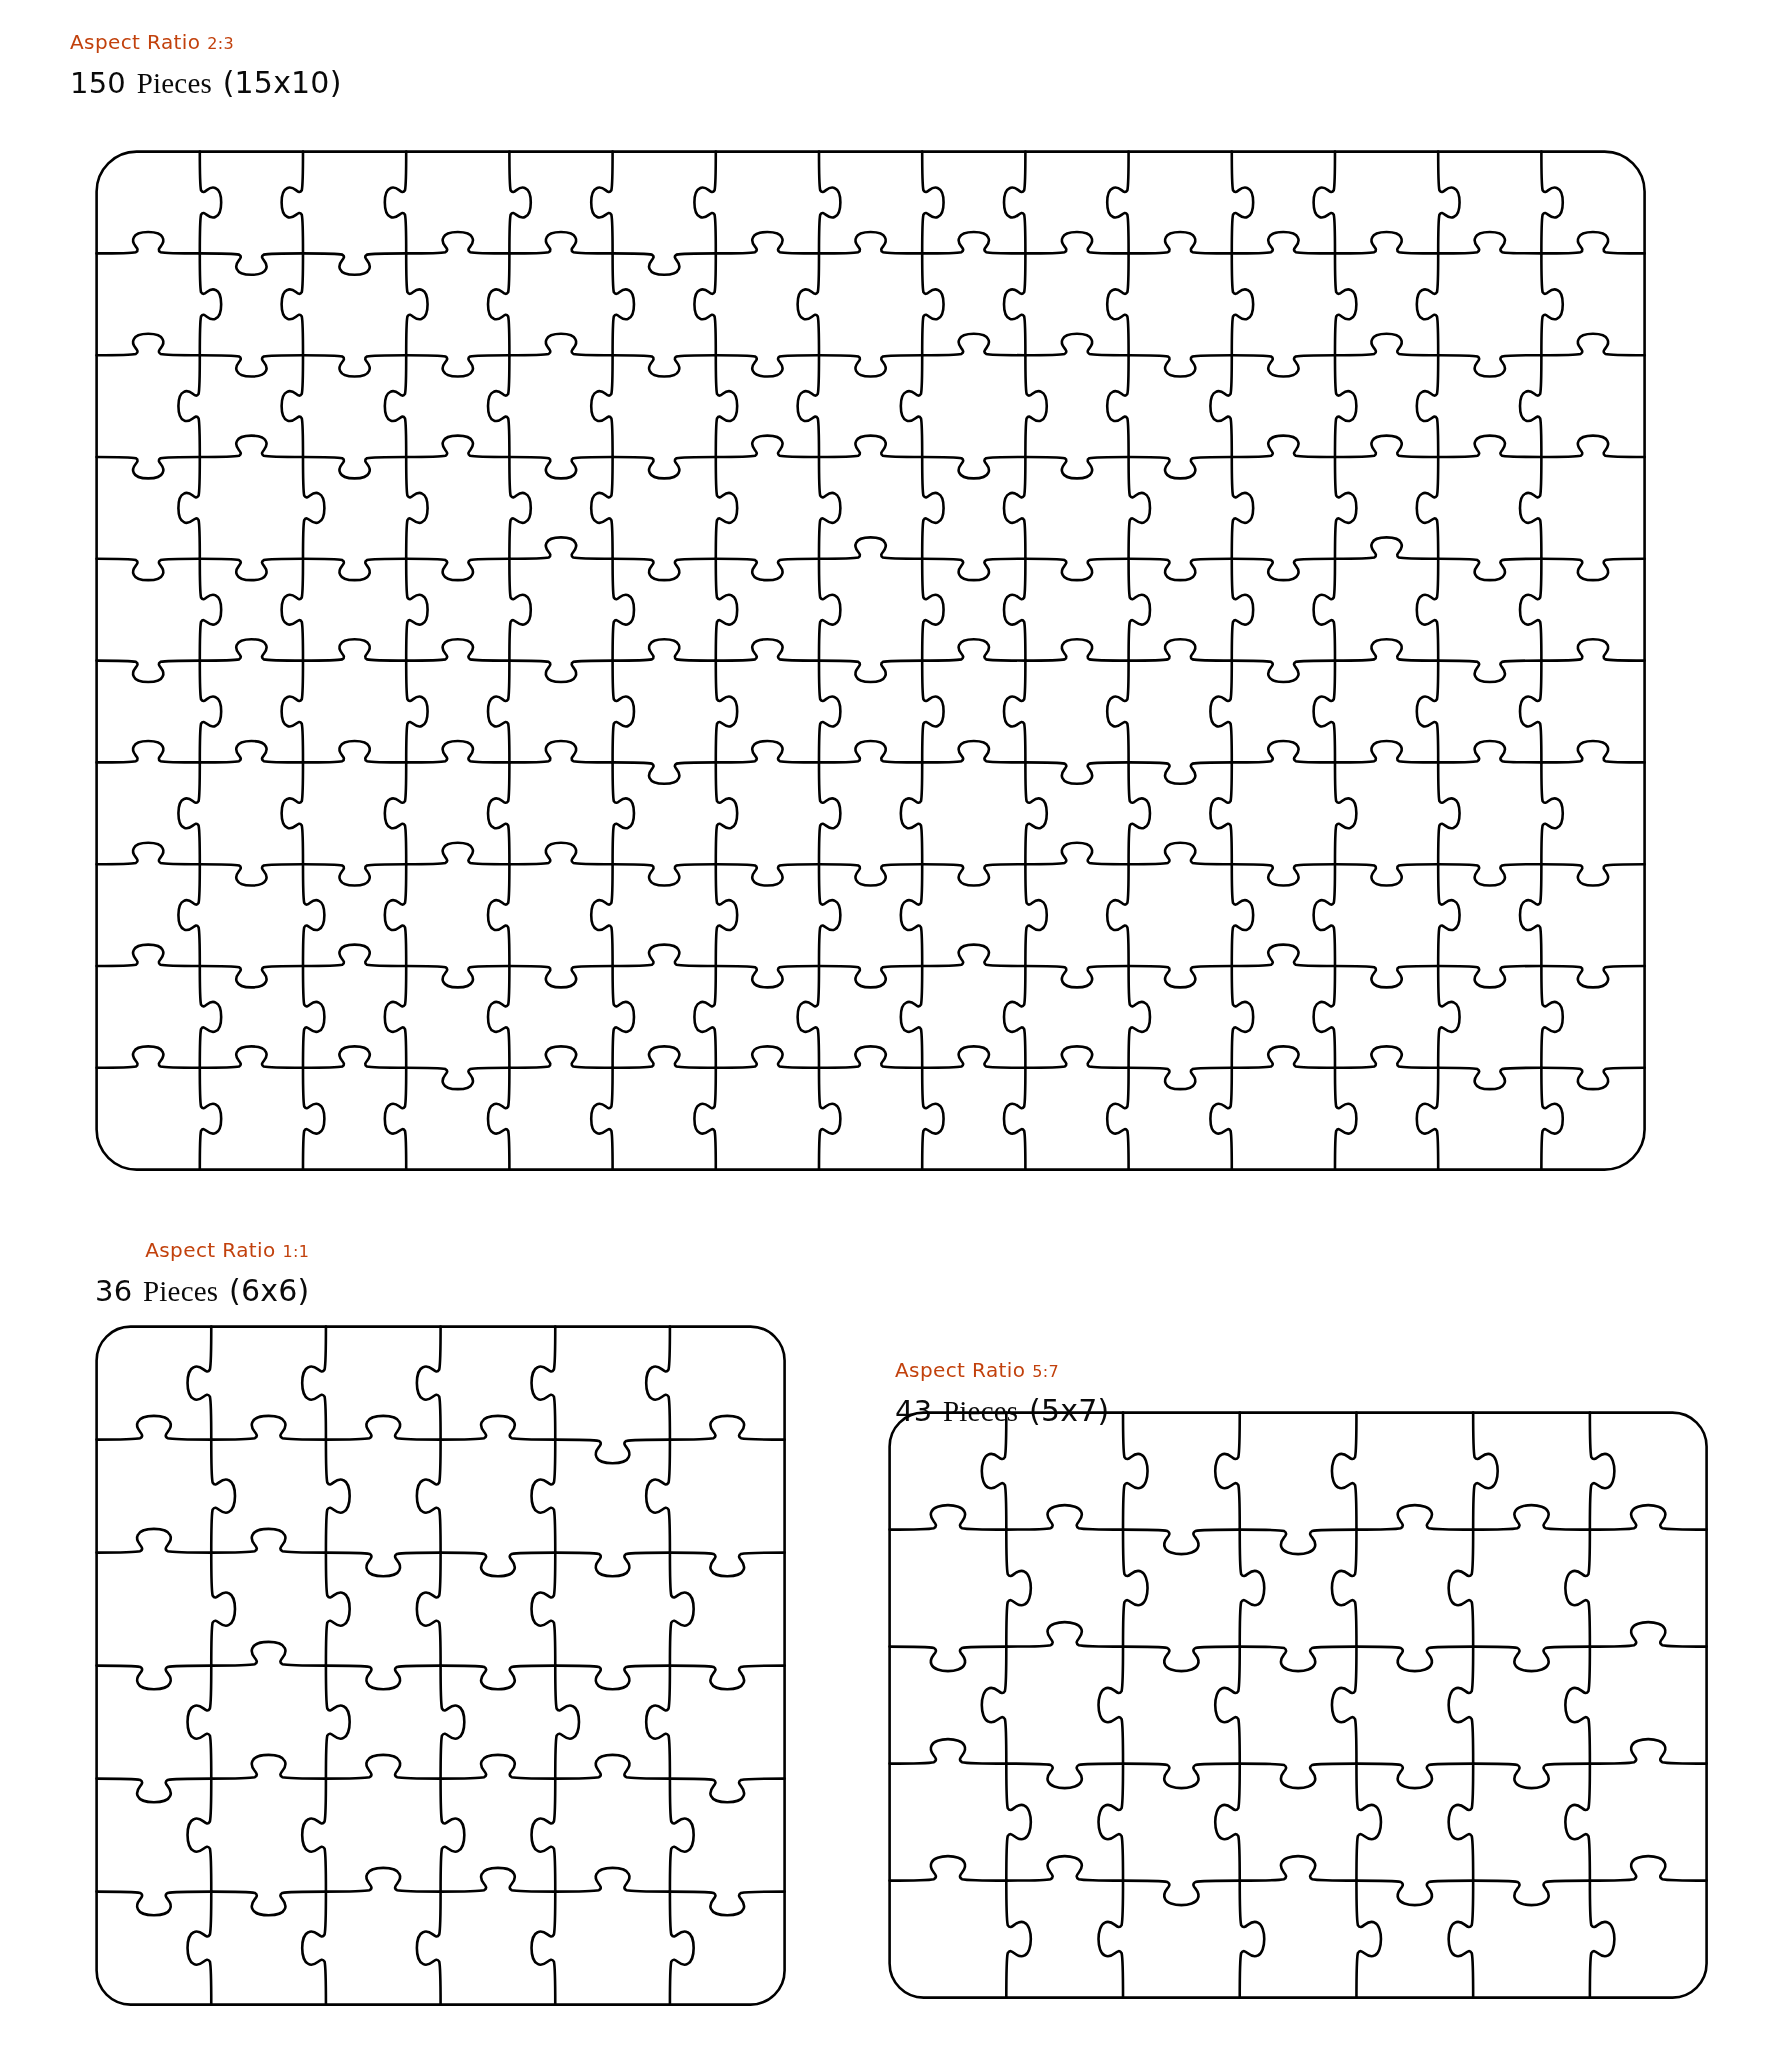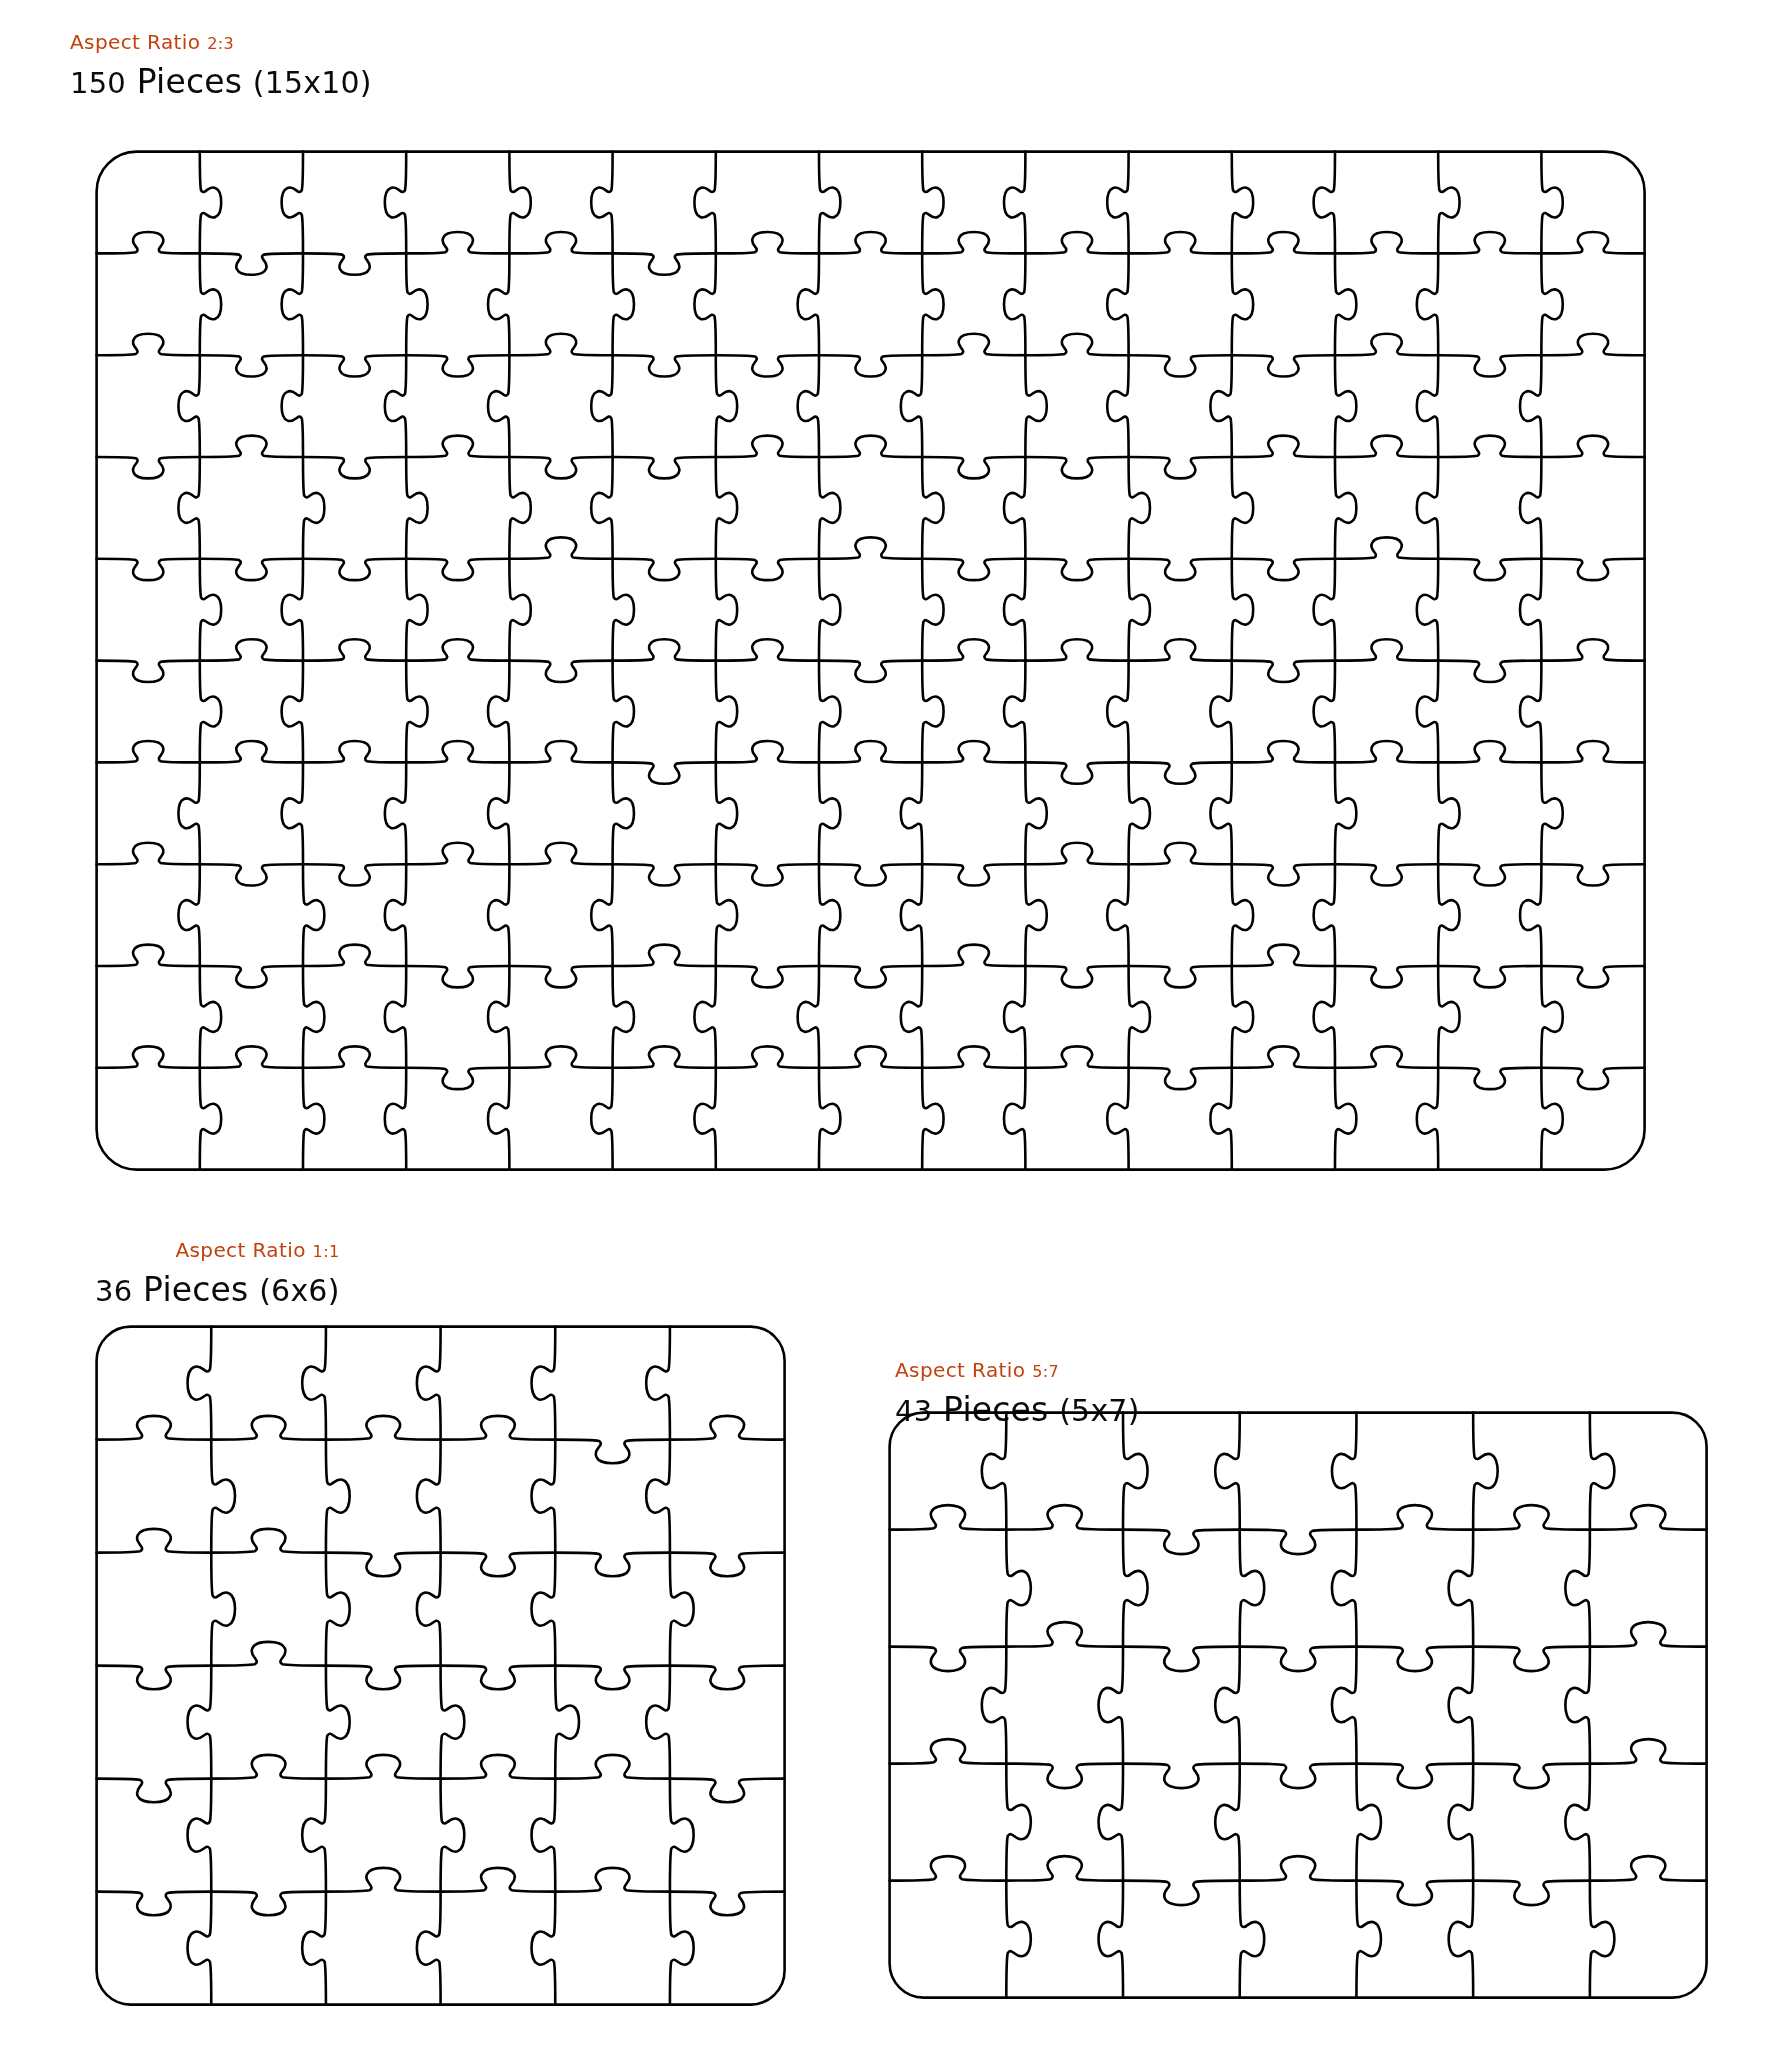--- a/index.html
+++ b/index.html
@@ -47,21 +47,22 @@
     font-weight: 400;
     letter-spacing: 0.2px;
     color: #0a0a0a;
     display: block;
   }
   .pieces-line .count {
     font-size: 29px;
     margin-top: 41px;
   }
   .pieces-line .word {
-    font-size: 33px;
+    font-size: 29px;
+    font-family: Liberation Serif, serif;
   }
   .pieces-line .dims {
     font-size: 30px;
   }
 
   svg.jigsaw {
     display: block;
     overflow: visible;
   }
   svg.jigsaw path,

